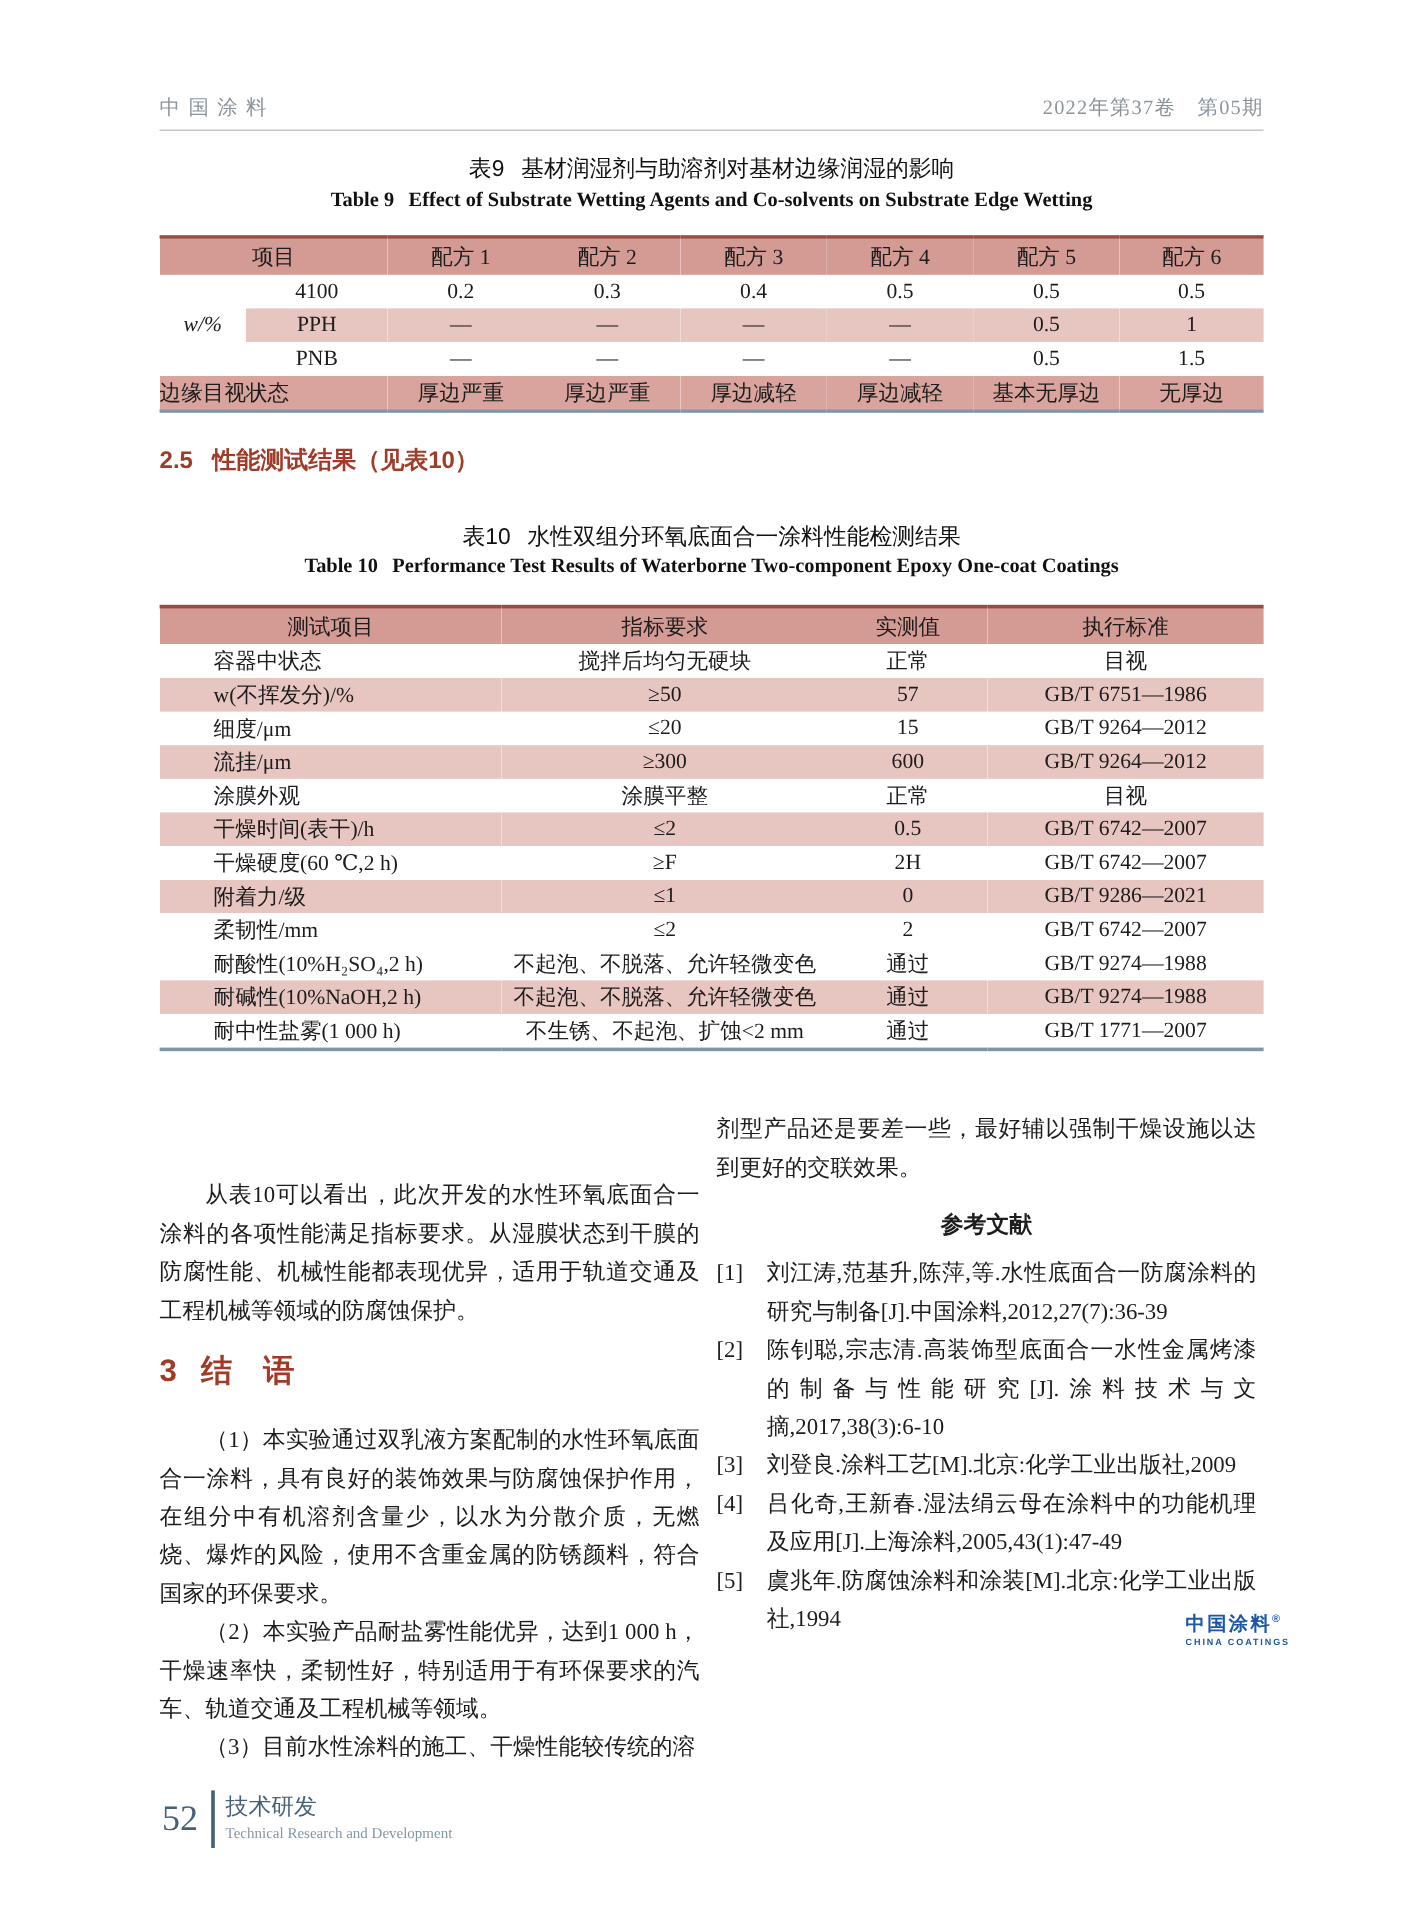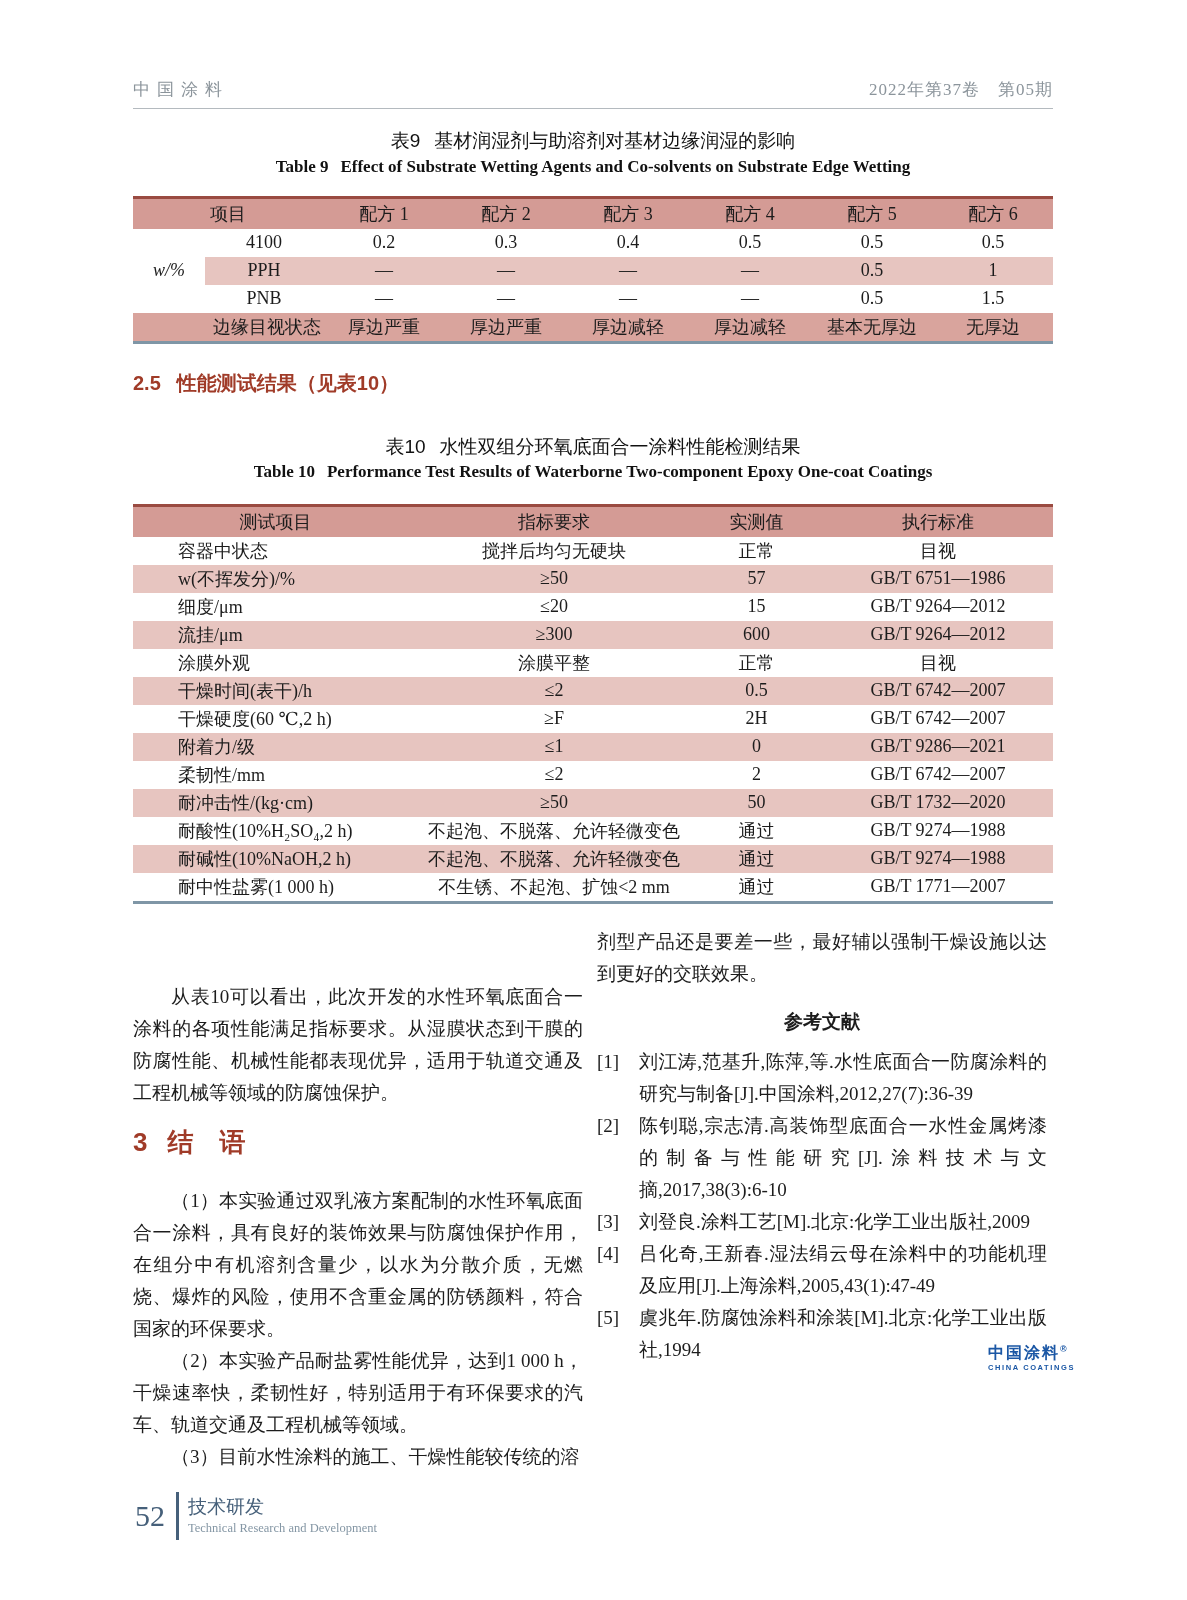--- a/index.html
+++ b/index.html
@@ -21,21 +21,21 @@
   .cap-gap-en{margin-left:12px;}
 
   
   .tbl{position:absolute;left:133px;width:920px;border-collapse:collapse;table-layout:fixed;
        font-size:18px;text-align:center;
        border-top:3px solid #9a4b41;border-bottom:3px solid #7f96a6;}
   .tbl th,.tbl td{padding:0 2px;font-weight:normal;height:28px;overflow:hidden;white-space:nowrap;}
   .tbl thead tr{background:#d49b95;height:31px;}
   .t9 tr.pink td{background:#e7c5c0;}
   .t9 tr.sum td{background:#d9a49d;}
-  .t9 td.sumlbl{text-align:right;padding-left:15px;}
+  .t9 td.sumlbl{text-align:left;padding-left:0;}
   .t10 tbody tr.pink{background:#e7c5c0;}
   .t10 td.item{text-align:left;padding-left:45px;}
   .grp{font-style:italic;}
 
   
   .sec25{position:absolute;left:133px;top:370px;
          font-family:"Liberation Sans","DejaVu Sans",sans-serif;font-weight:bold;
          font-size:20px;color:#a03b28;}
   .sec25 .cap-gap{margin-left:16px;}
 
@@ -223,26 +223,20 @@
           <td>≤1</td>
           <td>0</td>
           <td>GB/T 9286—2021</td>
         </tr>
         <tr>
           <td class="item">柔韧性/mm</td>
           <td>≤2</td>
           <td>2</td>
           <td>GB/T 6742—2007</td>
         </tr>
-        <tr class="pink">
-          <td class="item">耐冲击性/(kg·cm)</td>
-          <td>≥50</td>
-          <td>50</td>
-          <td>GB/T 1732—2020</td>
-        </tr>
         <tr>
           <td class="item">耐酸性(10%H₂SO₄,2 h)</td>
           <td>不起泡、不脱落、允许轻微变色</td>
           <td>通过</td>
           <td>GB/T 9274—1988</td>
         </tr>
         <tr class="pink">
           <td class="item">耐碱性(10%NaOH,2 h)</td>
           <td>不起泡、不脱落、允许轻微变色</td>
           <td>通过</td>

